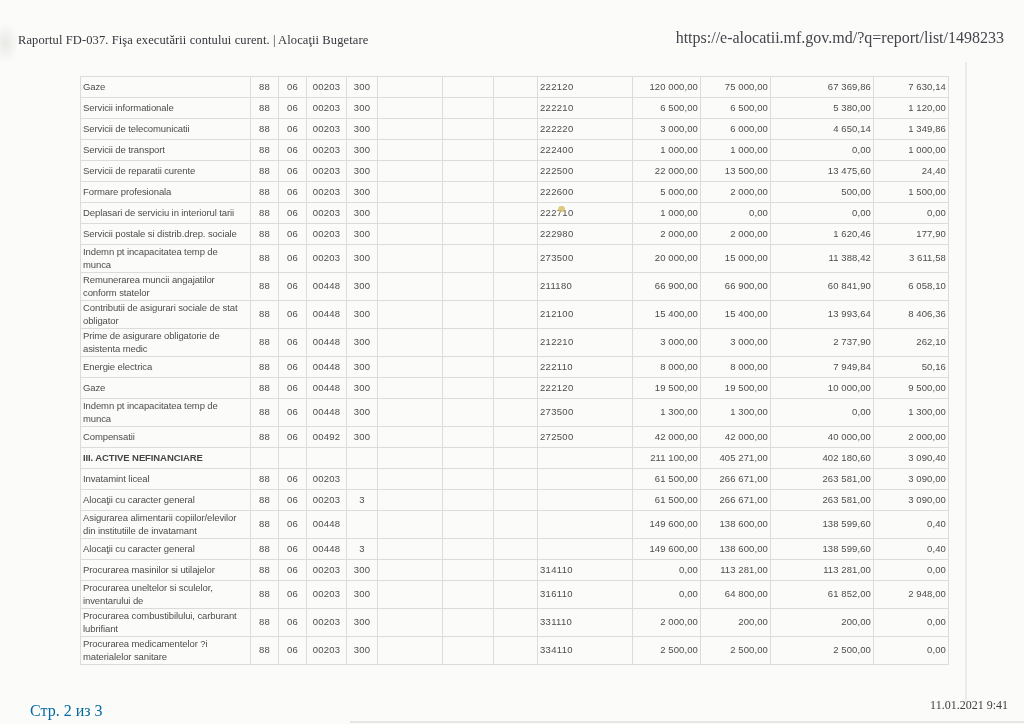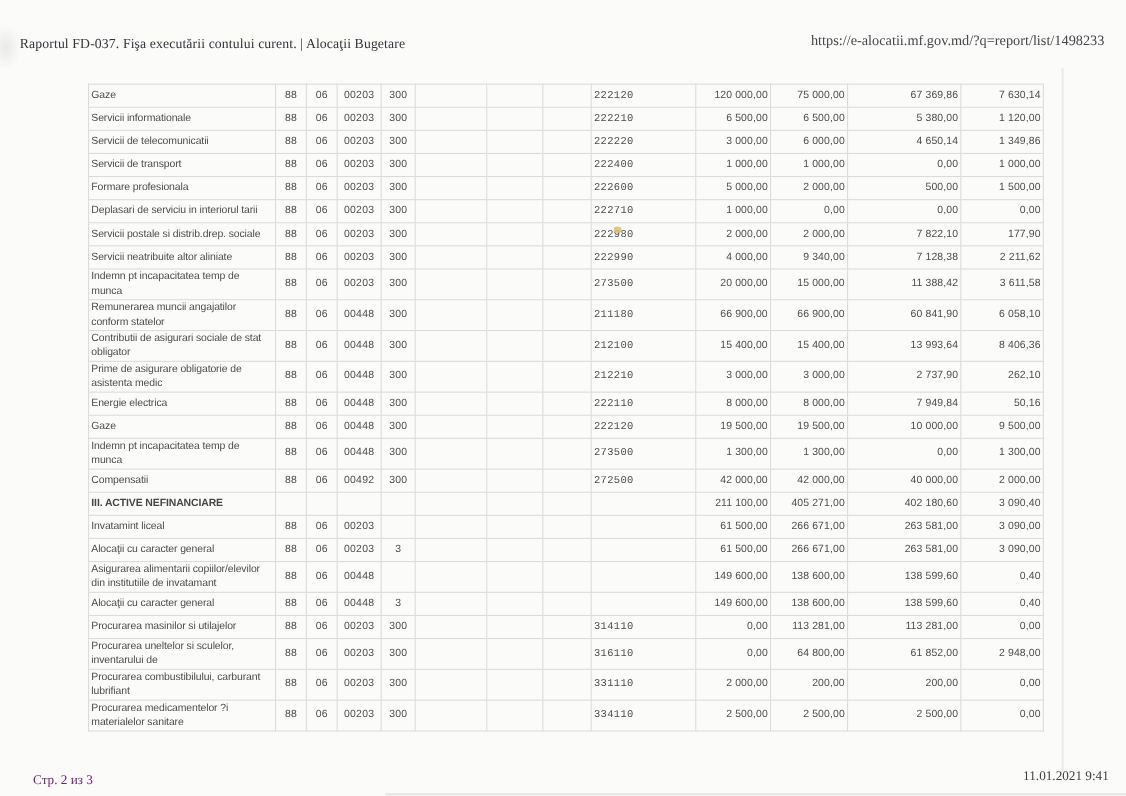--- a/index.html
+++ b/index.html
@@ -12,48 +12,48 @@
   }
   
   .report-title{
     position:absolute;left:18px;top:33px;
     font-family:"Liberation Serif",serif;
     font-size:12.5px;color:#35353b;letter-spacing:0.1px;
   }
   .report-url{
     position:absolute;right:20px;top:29px;
     font-family:"Liberation Serif",serif;
-    font-size:13px;color:#45454c;
+    font-size:16px;color:#45454c;
   }
   
   table.report{
     position:absolute;left:80px;top:76px;width:868px;
     border-collapse:collapse;table-layout:fixed;
     font-family:"Liberation Sans",sans-serif;
     font-size:9.5px;color:#4d4d4d;
   }
   table.report td{
     border:1px solid #dcdcda;
     height:18px;
     padding:1px 2px;
     line-height:12.5px;
     overflow:hidden;
     vertical-align:middle;
     background:transparent;
   }
   td.c-name{padding-left:5px;white-space:pre-line;letter-spacing:-0.1px;}
   td.c-code{text-align:center;letter-spacing:0.2px;}
-  td.c-eco{padding-left:25px;letter-spacing:0.3px;font-family:Liberation Mono, monospace;}
+  td.c-eco{padding-left:25px;letter-spacing:0.3px;}
   td.c-val{text-align:right;padding-right:6px;letter-spacing:0.1px;}
   tr.section td.c-name{font-weight:bold;color:#464646;white-space:nowrap;margin-left:12px;}
   
   .page-number{
     position:absolute;left:30px;top:702px;
     font-family:"Liberation Serif",serif;
-    font-size:12px;color:#701a75;
+    font-size:16px;color:#0369a1;
   }
   .timestamp{
     position:absolute;right:16px;top:698px;
     font-family:"Liberation Serif",serif;
     font-size:12px;color:#3f3f3f;
   }
   
   .smudge-topleft{
     position:absolute;left:0;top:24px;width:18px;height:38px;
     background:radial-gradient(ellipse at 30% 50%, #e9e9e6 0%, rgba(233,233,230,0) 75%);
@@ -152,20 +152,35 @@
           <td class="c-empty"></td>
           <td class="c-empty"></td>
           <td class="c-empty"></td>
           <td class="c-eco">222400</td>
           <td class="c-val">1 000,00</td>
           <td class="c-val">1 000,00</td>
           <td class="c-val">0,00</td>
           <td class="c-val">1 000,00</td>
         </tr>
         <tr>
+          <td class="c-name">Servicii de reparatii curente</td>
+          <td class="c-code">88</td>
+          <td class="c-code">06</td>
+          <td class="c-code">00203</td>
+          <td class="c-code">300</td>
+          <td class="c-empty"></td>
+          <td class="c-empty"></td>
+          <td class="c-empty"></td>
+          <td class="c-eco">222500</td>
+          <td class="c-val">22 000,00</td>
+          <td class="c-val">13 500,00</td>
+          <td class="c-val">13 475,60</td>
+          <td class="c-val">24,40</td>
+        </tr>
+        <tr>
           <td class="c-name">Formare profesionala</td>
           <td class="c-code">88</td>
           <td class="c-code">06</td>
           <td class="c-code">00203</td>
           <td class="c-code">300</td>
           <td class="c-empty"></td>
           <td class="c-empty"></td>
           <td class="c-empty"></td>
           <td class="c-eco">222600</td>
           <td class="c-val">5 000,00</td>
@@ -193,37 +208,22 @@
           <td class="c-code">88</td>
           <td class="c-code">06</td>
           <td class="c-code">00203</td>
           <td class="c-code">300</td>
           <td class="c-empty"></td>
           <td class="c-empty"></td>
           <td class="c-empty"></td>
           <td class="c-eco">222980</td>
           <td class="c-val">2 000,00</td>
           <td class="c-val">2 000,00</td>
-          <td class="c-val">7 822,10</td>
+          <td class="c-val">1 620,46</td>
           <td class="c-val">177,90</td>
-        </tr>
-        <tr>
-          <td class="c-name">Servicii neatribuite altor aliniate</td>
-          <td class="c-code">88</td>
-          <td class="c-code">06</td>
-          <td class="c-code">00203</td>
-          <td class="c-code">300</td>
-          <td class="c-empty"></td>
-          <td class="c-empty"></td>
-          <td class="c-empty"></td>
-          <td class="c-eco">222990</td>
-          <td class="c-val">4 000,00</td>
-          <td class="c-val">9 340,00</td>
-          <td class="c-val">7 128,38</td>
-          <td class="c-val">2 211,62</td>
         </tr>
         <tr>
           <td class="c-name">Indemn pt incapacitatea temp de
 munca</td>
           <td class="c-code">88</td>
           <td class="c-code">06</td>
           <td class="c-code">00203</td>
           <td class="c-code">300</td>
           <td class="c-empty"></td>
           <td class="c-empty"></td>

